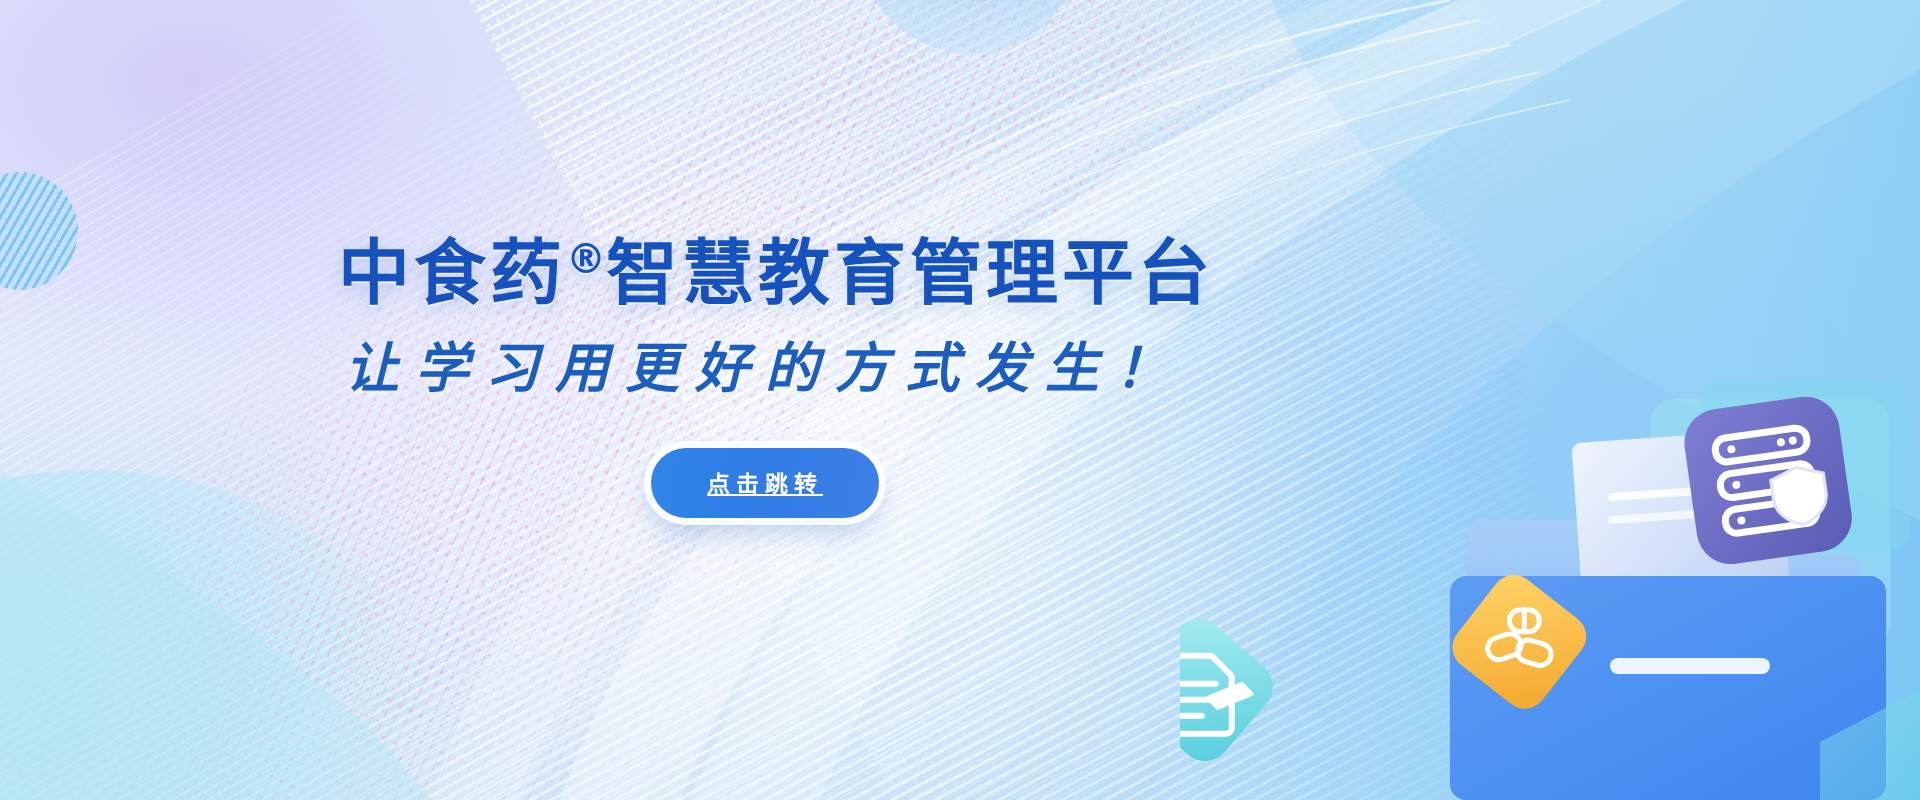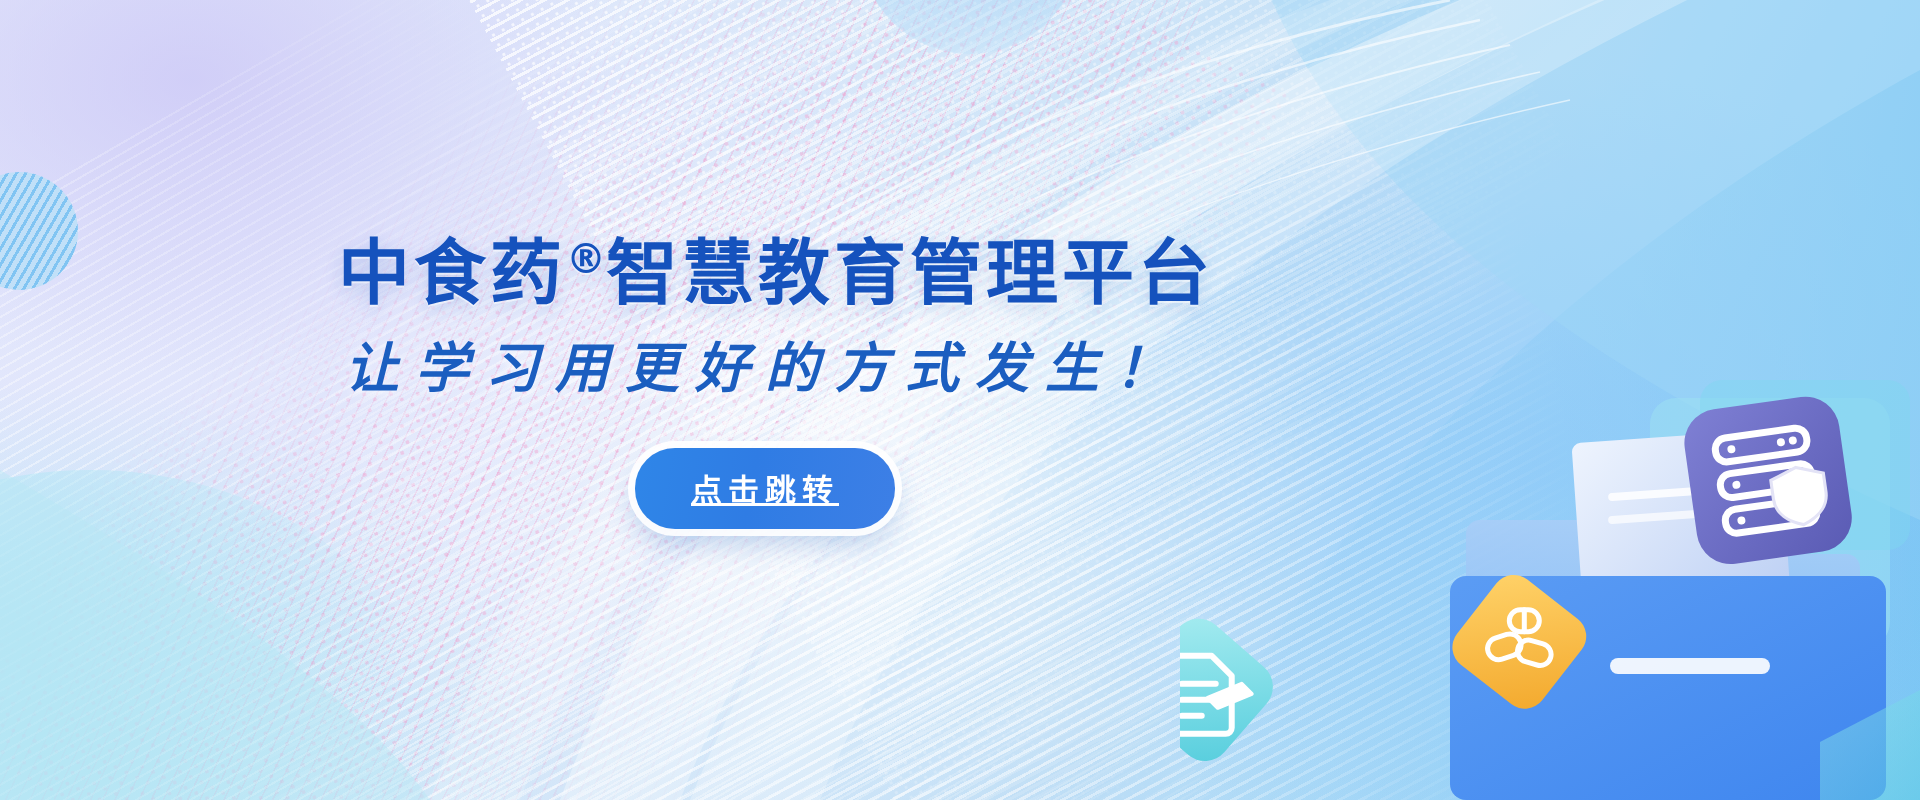--- a/index.html
+++ b/index.html
@@ -133,21 +133,21 @@
     color:#1b5ec0;
     text-shadow:0 2px 10px rgba(255,255,255,.75);
     white-space:nowrap;
   }
 
   .cta-wrap{position:absolute;left:0;right:0;top:448px;text-align:center;}
   .cta{
     display:inline-block;position:relative;
     padding:17px 56px 19px;border-radius:40px;
     background:linear-gradient(100deg,#2f86e8 0%,#2f7ce4 45%,#3d7fe6 100%);
-    color:#fff;font-size:31px;font-weight:700;letter-spacing:6px;
+    color:#fff;font-size:23px;font-weight:700;letter-spacing:6px;
     font-family:Liberation Serif, serif;
     box-shadow:0 0 0 7px rgba(255,255,255,.9), 0 14px 28px rgba(35,100,190,.28);
     cursor:pointer;white-space:nowrap;
   }
 
   
   .illus{position:absolute;right:0;bottom:0;width:740px;height:430px;}
   .illus svg{position:absolute;right:0;bottom:0;}
 </style>
 </head>

